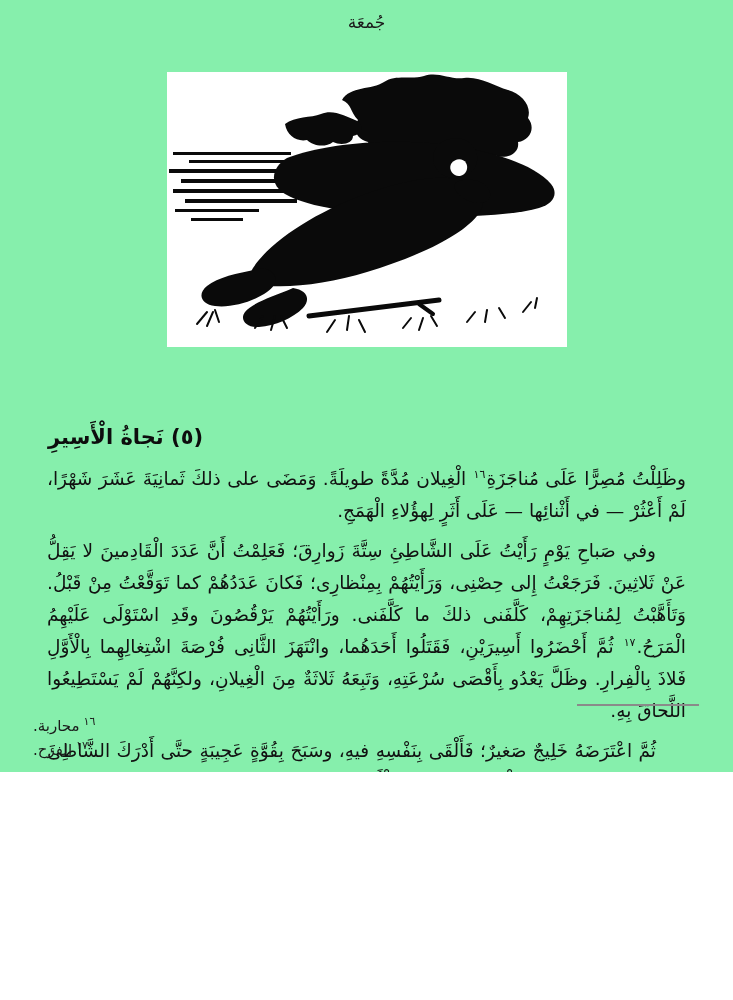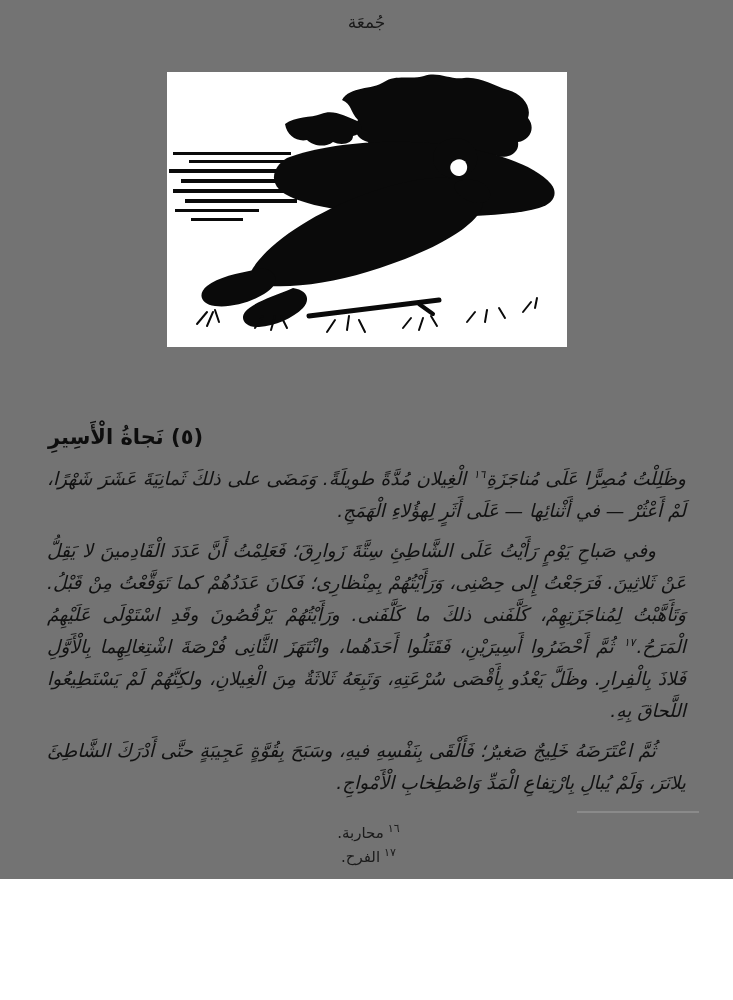--- a/index.html
+++ b/index.html
@@ -3,22 +3,22 @@
 <meta charset="utf-8">
 <style>
   html, body {
     margin: 0;
     padding: 0;
     background: #ffffff;
   }
   .page {
     position: relative;
     width: 733px;
-    height: 879px;
-    background: #737373;
+    height: 772px;
+    background: #86efac;
     direction: rtl;
     overflow: hidden;
     font-family: "DejaVu Sans", sans-serif;
     color: #111111;
   }
   .running-header {
     text-align: center;
     padding-top: 12px;
     font-size: 17px;
     color: #1a1a1a;
@@ -35,40 +35,39 @@
     font-weight: bold;
     text-align: left;
     color: #0d0d0d;
   }
   .body-text {
     margin: 14px 47px 0 47px;
     font-size: 18.5px;
     line-height: 32px;
     text-align: justify;
     color: #111111;
-    font-style: italic;
   }
   .body-text p {
     margin: 0 0 8px 0;
   }
   .body-text p.indented {
     text-indent: 30px;
   }
   .fn-ref {
     font-size: 11px;
     line-height: 0;
     vertical-align: super;
     margin: 0 1px;
   }
   .footnotes {
     position: absolute;
     bottom: 10px;
     left: 33px;
     right: 29px;
-    text-align: center;
+    text-align: left;
     font-size: 15px;
     color: #1a1a1a;
   }
   .footnote-rule {
     width: 122px;
     height: 2px;
     background: #8a8a8a;
     margin: 0 5px 8px auto;
   }
   .footnote {

